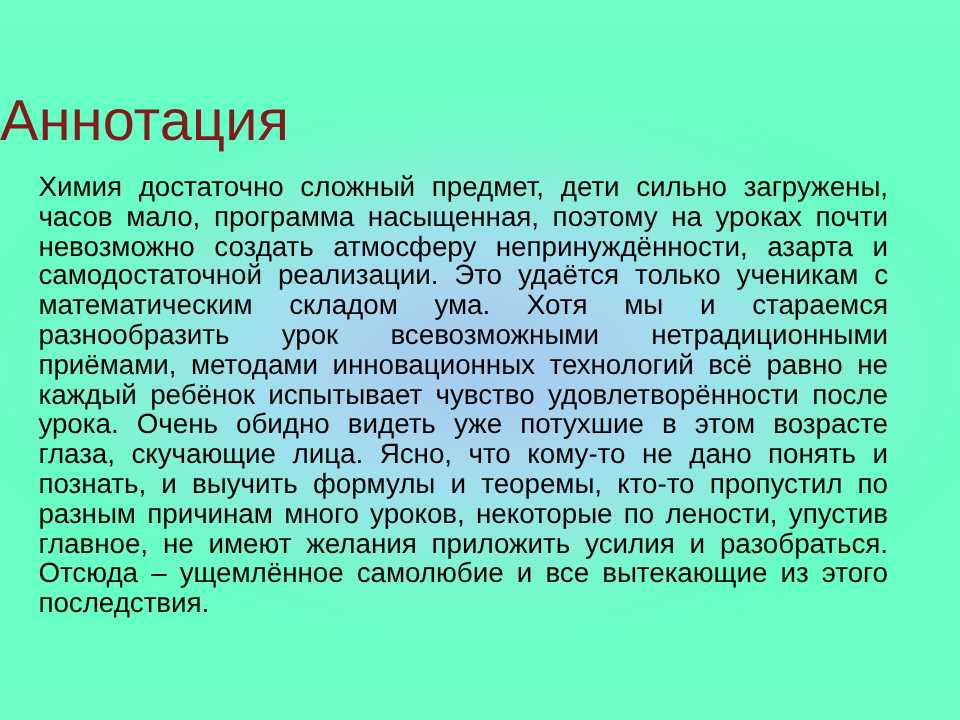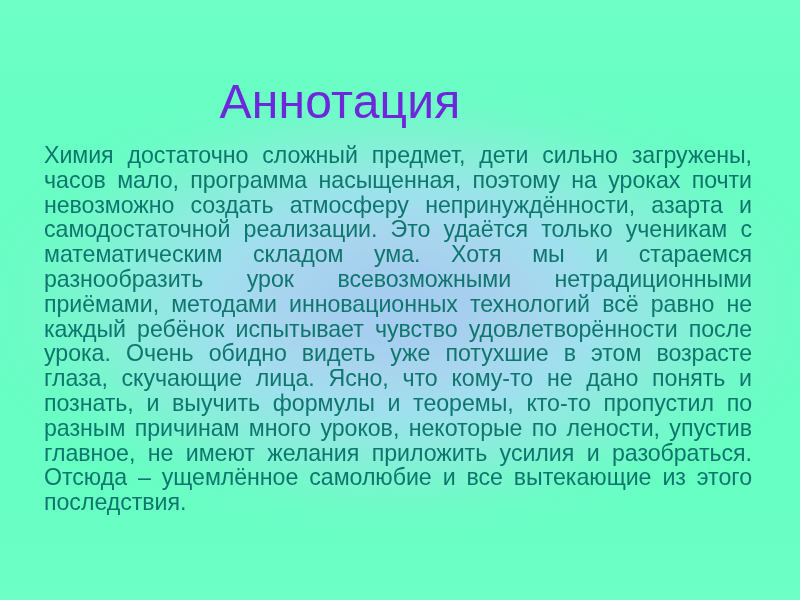--- a/index.html
+++ b/index.html
@@ -60,39 +60,38 @@
     position: absolute;
     inset: 0;
   }
 
   
   #slide-title {
     position: absolute;
     left: 0;
     top: 41px;
     width: 680px;
-    text-align: center;
     font-size: 48px;
     line-height: 58px;
     font-weight: 400;
-    color: #6d28d9;
+    color: #7f1d1d;
     letter-spacing: 0.2px;
     white-space: nowrap;
   }
 
   
   #slide-body {
     position: absolute;
-    left: 44px;
+    left: 32px;
     top: 143px;
     width: 708px;
     font-size: 23.2px;
     line-height: 24.8px;
     font-weight: 400;
-    color: #0f766e;
+    color: #000000;
     text-align: justify;
     text-justify: inter-word;
     letter-spacing: -0.05px;
     word-spacing: 0.1px;
     hyphens: none;
   }
 
   #slide-body-text {
     display: block;
   }

